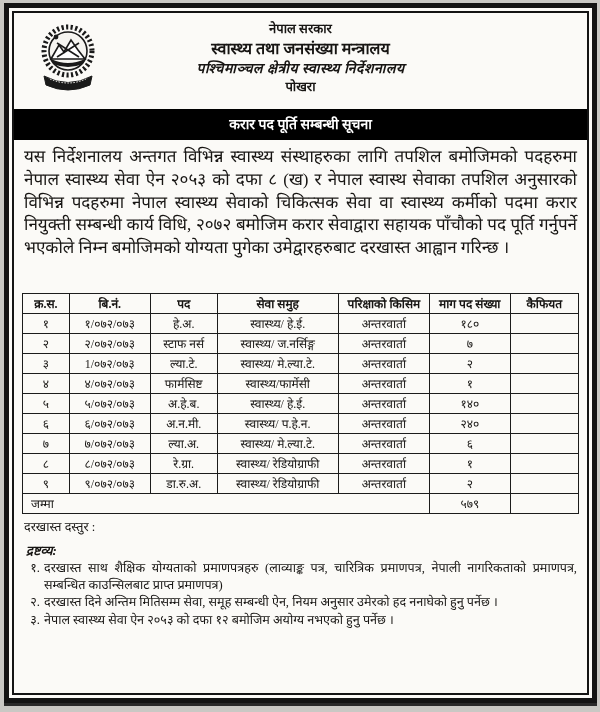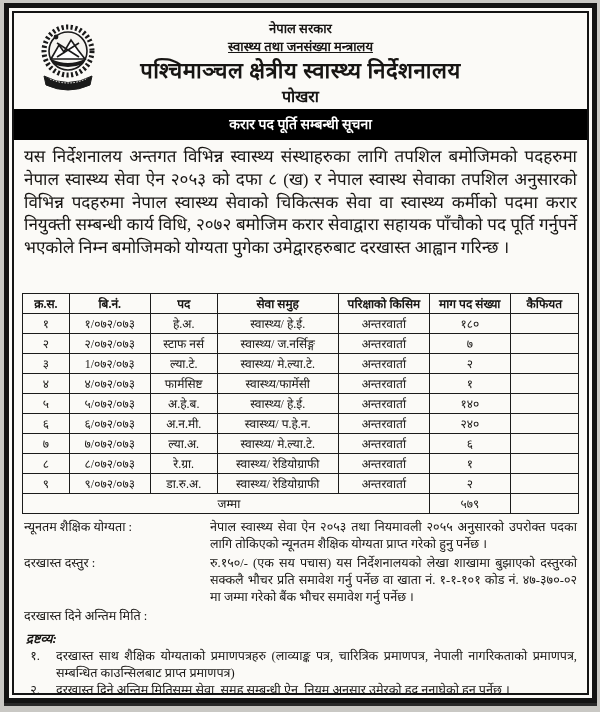--- a/index.html
+++ b/index.html
@@ -17,52 +17,52 @@
   .inner {
     width: 100%; height: 100%;
     border: 2px solid #141414; background: #fbfaf7;
     padding: 4px 8px 0 8px; overflow: hidden; position: relative;
   }
   
   .doc-header { position: relative; height: 90px; }
   .emblem { position: absolute; left: 18px; top: 4px; width: 56px; height: 80px; }
   .hdr-lines { text-align: center; padding-top: 3px; }
   .hdr-line1 { font-size: 13px; font-weight: bold; line-height: 1.35; }
-  .hdr-line2 { font-size: 13px; font-weight: bold; line-height: 1.35; text-decoration: underline; }
-  .hdr-line3 { font-size: 22px; font-weight: bold; line-height: 1.45; letter-spacing: .5px; }
-  .hdr-line4 { font-size: 16px; font-weight: bold; line-height: 1.3; }
+  .hdr-line2 { font-size: 16px; font-weight: bold; line-height: 1.35; }
+  .hdr-line3 { font-size: 14px; font-weight: bold; line-height: 1.45; letter-spacing: .5px; font-style: italic; }
+  .hdr-line4 { font-size: 13px; font-weight: bold; line-height: 1.3; }
   
   .title-bar {
     margin: 2px -8px 0 -8px; background: #000; color: #fff;
     text-align: center; font-size: 14px; font-weight: bold;
     padding: 5px 0 7px 0;
   }
   
   .intro {
     font-size: 17px; line-height: 1.34; text-align: justify;
     padding: 6px 2px 5px 2px;
   }
   
   table { width: 100%; border-collapse: collapse; table-layout: fixed; margin-top: 28px; }
   th, td { border: 1px solid #1c1c1c; font-size: 12px; text-align: center; padding: 1px 2px; height: 17.5px; }
   th { font-weight: bold; }
   col.c1 { width: 8.4%; } col.c2 { width: 14.6%; } col.c3 { width: 12%; }
   col.c4 { width: 21.8%; } col.c5 { width: 16.4%; } col.c6 { width: 14.5%; } col.c7 { width: 12.3%; }
-  td.total-label { text-align: center; padding-left: 8px; }
+  td.total-label { text-align: left; padding-left: 8px; }
   
   .sections { padding: 5px 2px 0 2px; }
   .section-row { display: flex; font-size: 12.6px; line-height: 1.38; margin-bottom: 1px; }
   .section-label { flex: 0 0 186px; }
   .section-text { flex: 1; text-align: justify; }
   
   .notes-heading { font-size: 13px; font-weight: bold; padding: 3px 2px 0 4px; font-style: italic; }
   .notes { list-style: none; padding: 1px 2px 0 6px; }
   .note-item { display: flex; font-size: 12.6px; line-height: 1.36; }
   .note-num { flex: 0 0 16px; text-align: right; padding-right: 4px; }
-  .note-text { flex: 1; text-align: justify; margin-left: 12px; }
+  .note-text { flex: 1; text-align: justify; }
 </style>
 </head>
 <body>
 
 <div class="scan">
   <div class="frame">
     <div class="inner">
 
       <div class="doc-header">
         <svg class="emblem" viewBox="0 0 56 80" xmlns="http://www.w3.org/2000/svg">
@@ -195,29 +195,23 @@
           <tr>
             <td class="total-label" colspan="5">जम्मा</td>
             <td>५७९</td>
             <td></td>
           </tr>
         </tbody>
       </table>
 
       <div class="sections">
         <div class="section-row">
-          <div class="section-label">न्यूनतम शैक्षिक योग्यता :</div>
-          <div class="section-text">नेपाल स्वास्थ्य सेवा ऐन २०५३ तथा नियमावली २०५५ अनुसारको उपरोक्त पदका लागि तोकिएको न्यूनतम शैक्षिक योग्यता प्राप्त गरेको हुनु पर्नेछ ।</div>
+          <div class="section-label">दरखास्त दस्तुर :</div>
         </div>
         <div class="section-row">
-          <div class="section-label">दरखास्त दस्तुर :</div>
-          <div class="section-text">रु.१५०/- (एक सय पचास) यस निर्देशनालयको लेखा शाखामा बुझाएको दस्तुरको सक्कलै भौचर प्रति समावेश गर्नु पर्नेछ वा खाता नं. १-१-१०१ कोड नं. ४७-३७०-०२ मा जम्मा गरेको बैंक भौचर समावेश गर्नु पर्नेछ ।</div>
-        </div>
-        <div class="section-row">
-          <div class="section-label">दरखास्त दिने अन्तिम मिति :</div>
         </div>
       </div>
 
       <div class="notes-heading">द्रष्टव्य:</div>
       <ul class="notes">
         <li class="note-item">
           <span class="note-num">१.</span>
           <span class="note-text">दरखास्त साथ शैक्षिक योग्यताको प्रमाणपत्रहरु (लाव्याङ्क पत्र, चारित्रिक प्रमाणपत्र, नेपाली नागरिकताको प्रमाणपत्र, सम्बन्धित काउन्सिलबाट प्राप्त प्रमाणपत्र)</span>
         </li>
         <li class="note-item">

